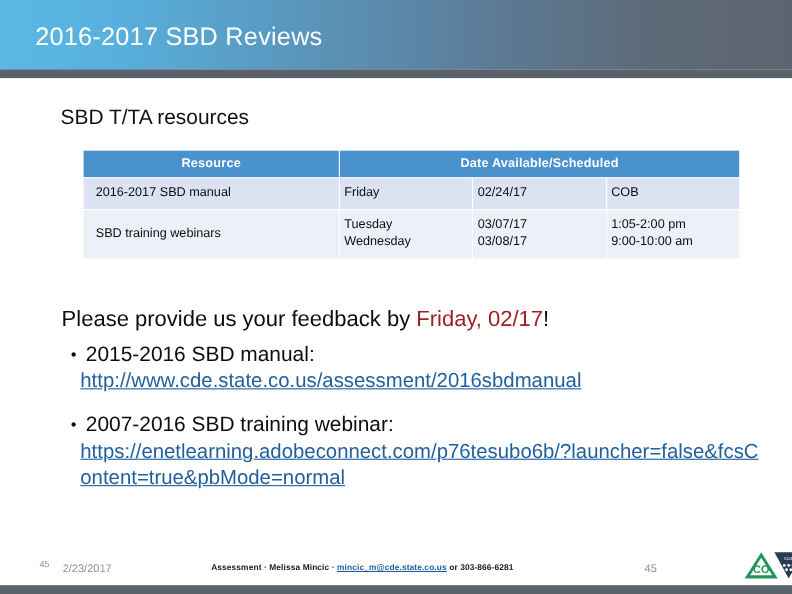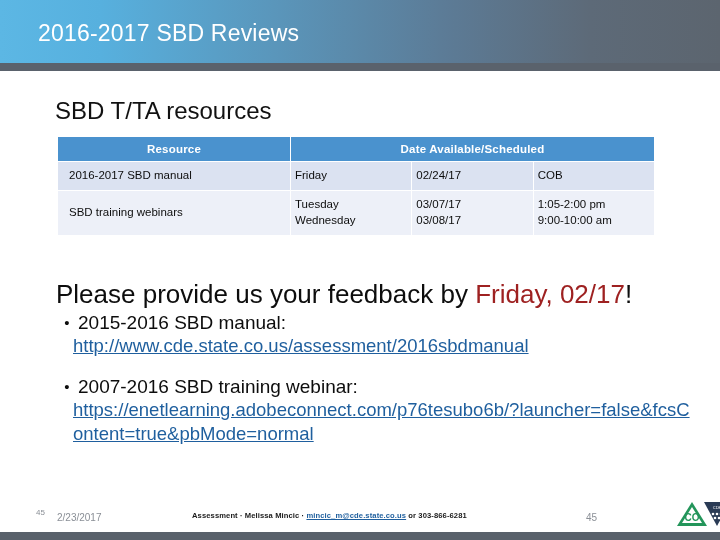--- a/index.html
+++ b/index.html
@@ -27,42 +27,42 @@
   .slide-header-strip {
     position: absolute;
     left: 0;
     top: 63px;
     width: 720px;
     height: 8px;
     background: #5a626c;
   }
   .slide-title {
     position: absolute;
-    left: 38px;
+    left: 32px;
     top: 20px;
     font-size: 23px;
     color: #ffffff;
     letter-spacing: 0.2px;
     white-space: nowrap;
   }
 
   
   .content-heading {
     position: absolute;
     left: 55px;
     top: 97px;
-    font-size: 24px;
+    font-size: 19px;
     color: #111111;
     white-space: nowrap;
   }
 
   
   .res-table {
     position: absolute;
-    left: 57px;
+    left: 75px;
     top: 136px;
     width: 598px;
     border-collapse: separate;
     border-spacing: 1px 1px;
     table-layout: fixed;
   }
   .res-table th {
     background: #4a92ce;
     color: #ffffff;
     font-size: 11.5px;
@@ -83,21 +83,21 @@
   .row-b td { background: #edf0f8; }
   .cell-left { text-align: left; padding-left: 11px !important; }
   .row-b td.cell-left { font-size: 11.5px; margin-top: 10px; }
   .multi-line { white-space: pre-line; }
 
   
   .feedback-line {
     position: absolute;
     left: 56px;
     top: 279px;
-    font-size: 26px;
+    font-size: 20px;
     color: #0d0d0d;
     white-space: nowrap;
   }
   .accent-red { color: #9e2121; }
 
   
   .bullet-block {
     position: absolute;
     left: 56px;
     width: 640px;

